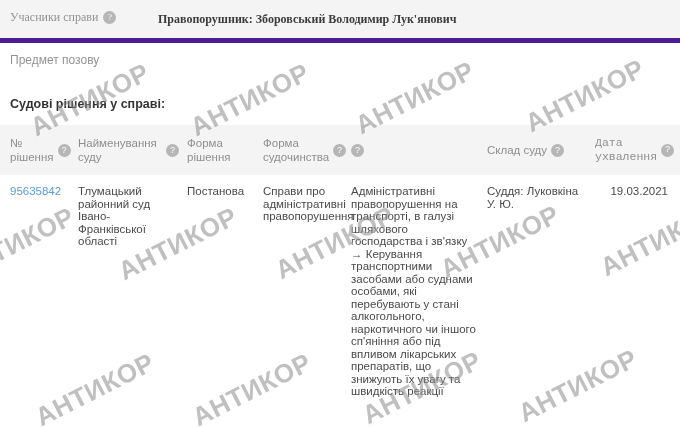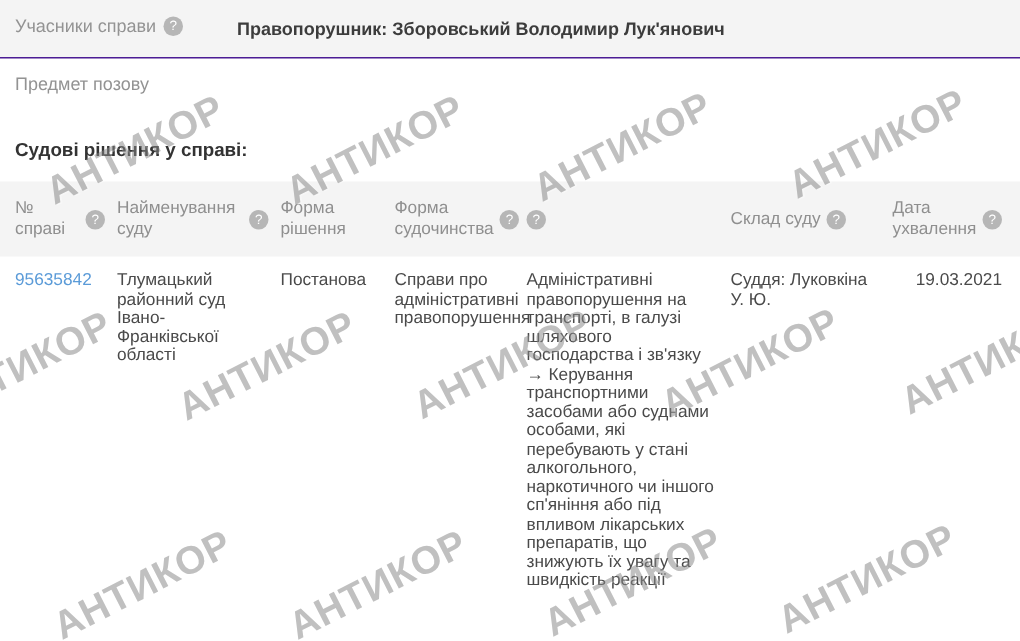--- a/index.html
+++ b/index.html
@@ -2,37 +2,37 @@
 <html><head>
 <meta charset="utf-8">
 <style>
   * { margin:0; padding:0; box-sizing:border-box; }
   html,body { background:#fff; }
   body { font-family:"Liberation Sans","DejaVu Sans",sans-serif; color:#454545; }
   .screen { position:relative; width:680px; height:427px; background:#fff; overflow:hidden; }
 
   
   .info-row { display:flex; }
-  .info-row.shaded { background:#f4f4f4; border-bottom:1px solid #4c1d95; }
+  .info-row.shaded { background:#f4f4f4; border-bottom:5px solid #4c1d95;font-family:Liberation Serif, serif; }
   .info-label { width:158px; padding:10px 0 9px 10px; color:#939393; font-size:12px; line-height:15px; display:flex; align-items:flex-start; gap:5px; }
   .info-value { flex:1; padding:10px 14px 9px 0; font-size:12px; line-height:19px; }
   .info-row.shaded .info-value { font-weight:bold; color:#3c3c3c; }
   .info-row.plain .info-value { padding-top:11px; color:#4a4a4a; }
   .info-row.plain { padding-bottom:6px;flex-direction:column; }
 
   .help { display:inline-flex; align-items:center; justify-content:center; width:13px; height:13px; border-radius:50%; background:#b6b6b6; color:#fff; font-size:9px; line-height:1; flex:0 0 auto; margin-top:1px; cursor:pointer; }
 
   
   .section-title { margin:14px 0 0 10px; font-size:12.5px; font-weight:bold; color:#333; }
 
   
   .dgrid { display:grid; grid-template-columns:68px 109px 76px 88px 136px 108px 1fr; padding:0 12px 0 10px; }
   .dtable-header { margin-top:14px; background:#f4f4f4; padding-top:11px; padding-bottom:11px; }
   .hcell { color:#8f8f8f; font-size:11.5px; line-height:14px; display:flex; align-items:center; gap:4px; padding-right:8px; }
-  .hcell.right { justify-content:flex-start; padding-right:0; }
+  .hcell.right { justify-content:flex-start; padding-right:0;font-family:Liberation Mono, monospace; }
   .dtable-row { padding-top:10px; padding-bottom:4px; }
   .bcell { font-size:11.5px; line-height:12.5px; color:#4a4a4a; padding-right:10px; }
   .bcell.right { text-align:right; padding-right:0; }
   .link { color:#5b9bd8; text-decoration:none; cursor:pointer; }
 
   
   .wm-layer { position:absolute; inset:0; pointer-events:none; z-index:9; overflow:hidden; }
   .wm { position:absolute; transform:translate(-50%,-50%) rotate(-27deg); font-size:26px; font-weight:bold; letter-spacing:0.5px; color:#878787; opacity:0.52; text-shadow:1px 1px 0 rgba(255,255,255,0.65); white-space:nowrap; }
 </style>
 </head>
@@ -51,21 +51,21 @@
   <div class="info-row plain">
     <div class="info-label">
       <span>Предмет позову</span>
     </div>
   </div>
 
   <div class="section-title">Судові рішення у справі:</div>
 
   <div class="dgrid dtable-header">
     <div class="hcell">
-      <span>№ справі</span>
+      <span>№ рішення</span>
       <span class="help">?</span>
     </div>
     <div class="hcell">
       <span>Найменування суду</span>
       <span class="help">?</span>
     </div>
     <div class="hcell">
       <span>Форма рішення</span>
     </div>
     <div class="hcell">

